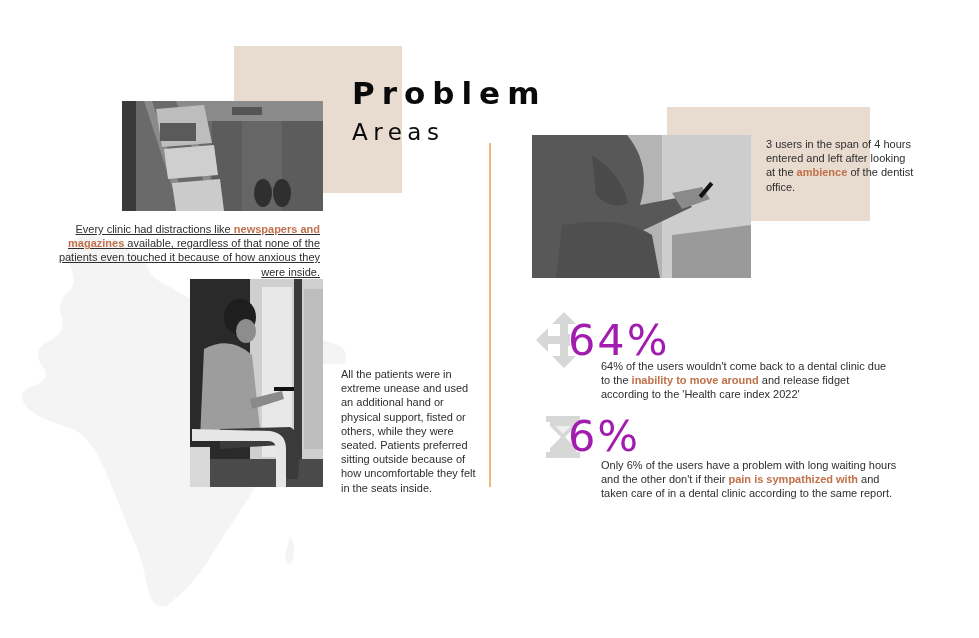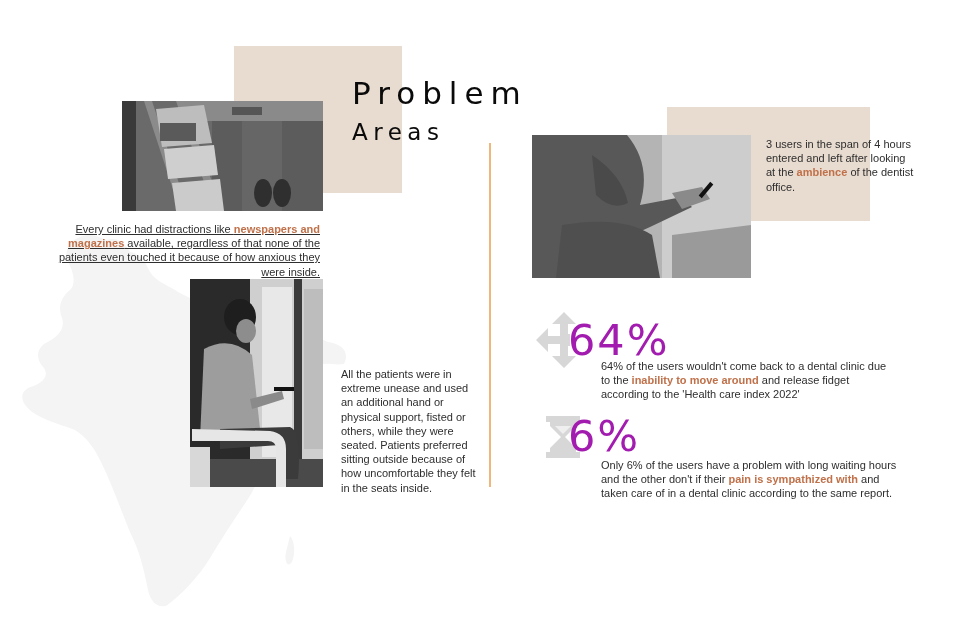--- a/index.html
+++ b/index.html
@@ -7,21 +7,21 @@
     body { position: relative; font-family: "Liberation Sans", "DejaVu Sans", sans-serif; color: #2b2b2b; }
 
     .abs { position: absolute; }
 
     
     .map { left: 0; top: 0; width: 979px; height: 638px; }
 
     .beige { background: #e8dbcf; }
 
     .title-wrap { left: 352px; top: 74px; }
-    .title-bold { font-family: "DejaVu Sans", sans-serif; font-weight: 400; font-size: 31px; letter-spacing: 7px; color: #0a0a0a; line-height: 38px; }
+    .title-bold { font-family: "DejaVu Sans", sans-serif; font-weight: 700; font-size: 31px; letter-spacing: 7px; color: #0a0a0a; line-height: 38px; }
     .title-light { font-family: "DejaVu Sans", sans-serif; font-weight: 400; font-size: 23px; letter-spacing: 5.5px; color: #0a0a0a; line-height: 40px; }
 
     .photo { overflow: hidden; background: #555; }
     .photo svg { display: block; width: 100%; height: 100%; }
 
     .body-text { font-size: 11px; line-height: 14.2px; color: #2e2e2e; }
     .hl { color: #c0714a; font-weight: 700; }
 
     .divider { left: 489px; top: 143px; width: 1.5px; height: 344px; background: #f0b77d; }
 

